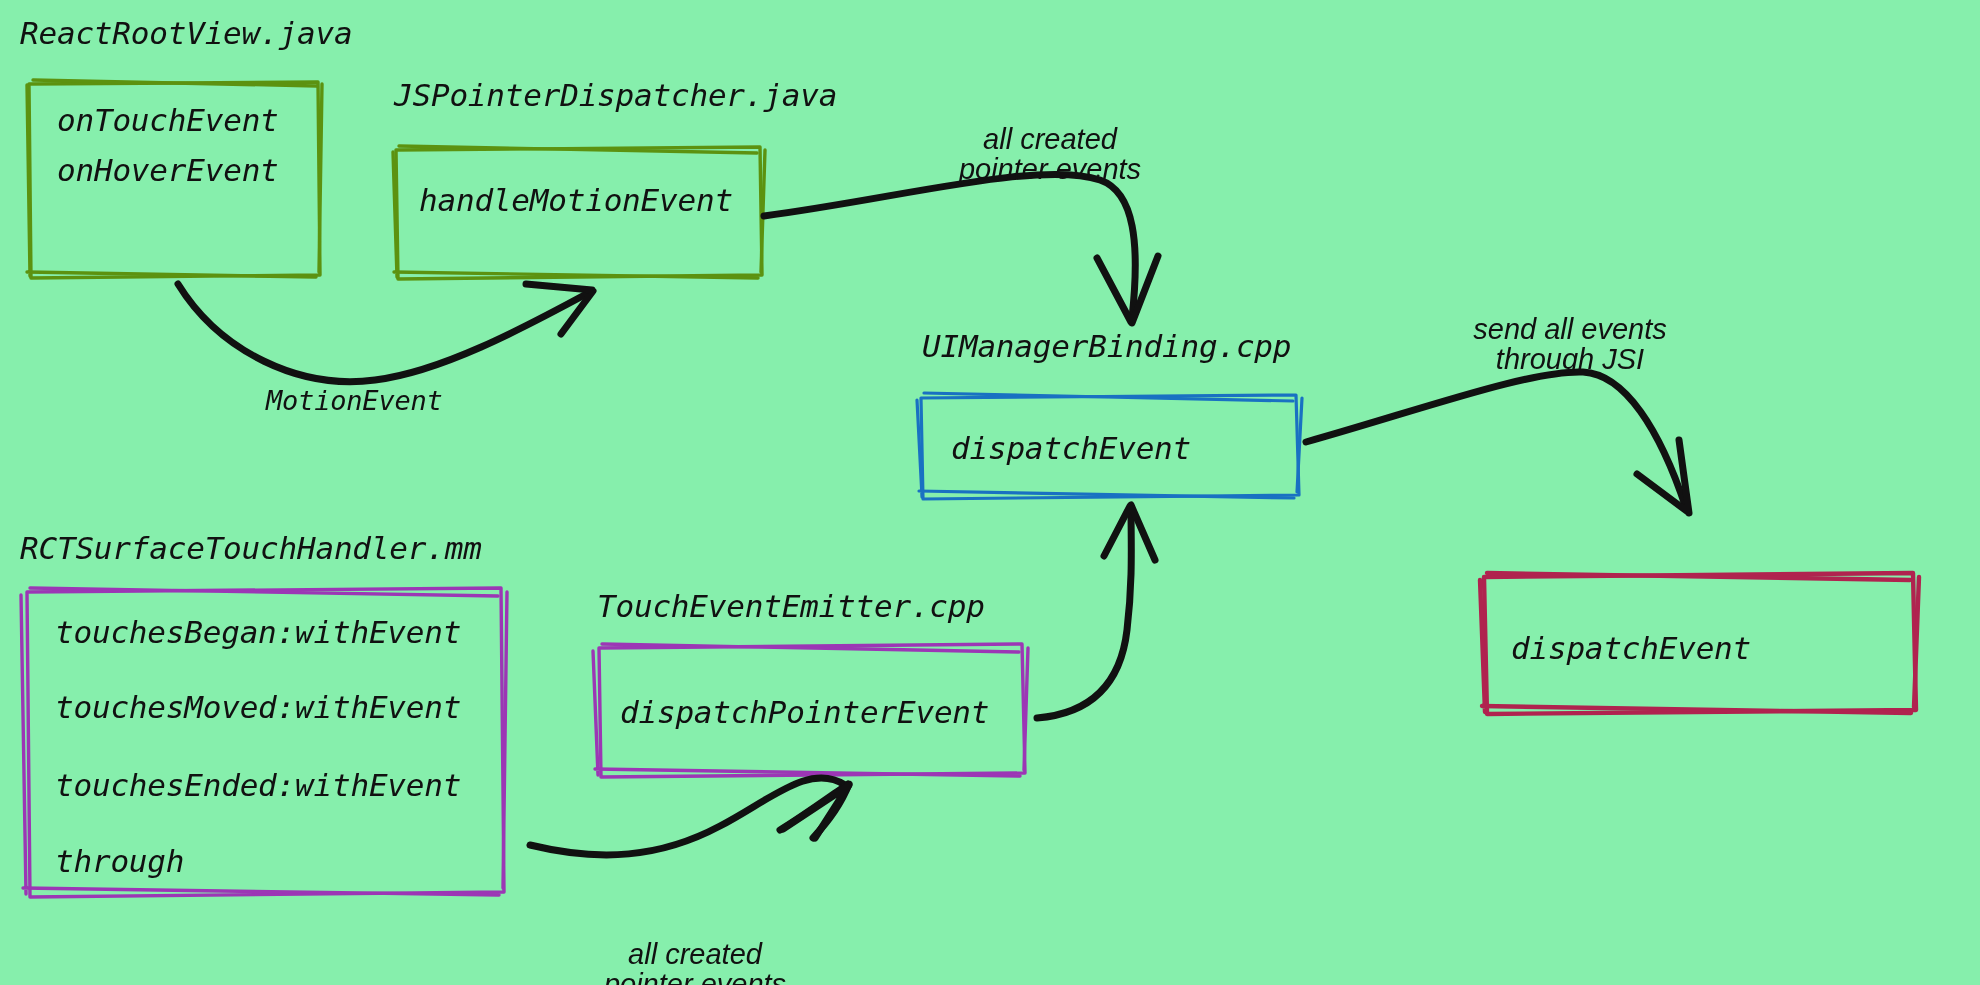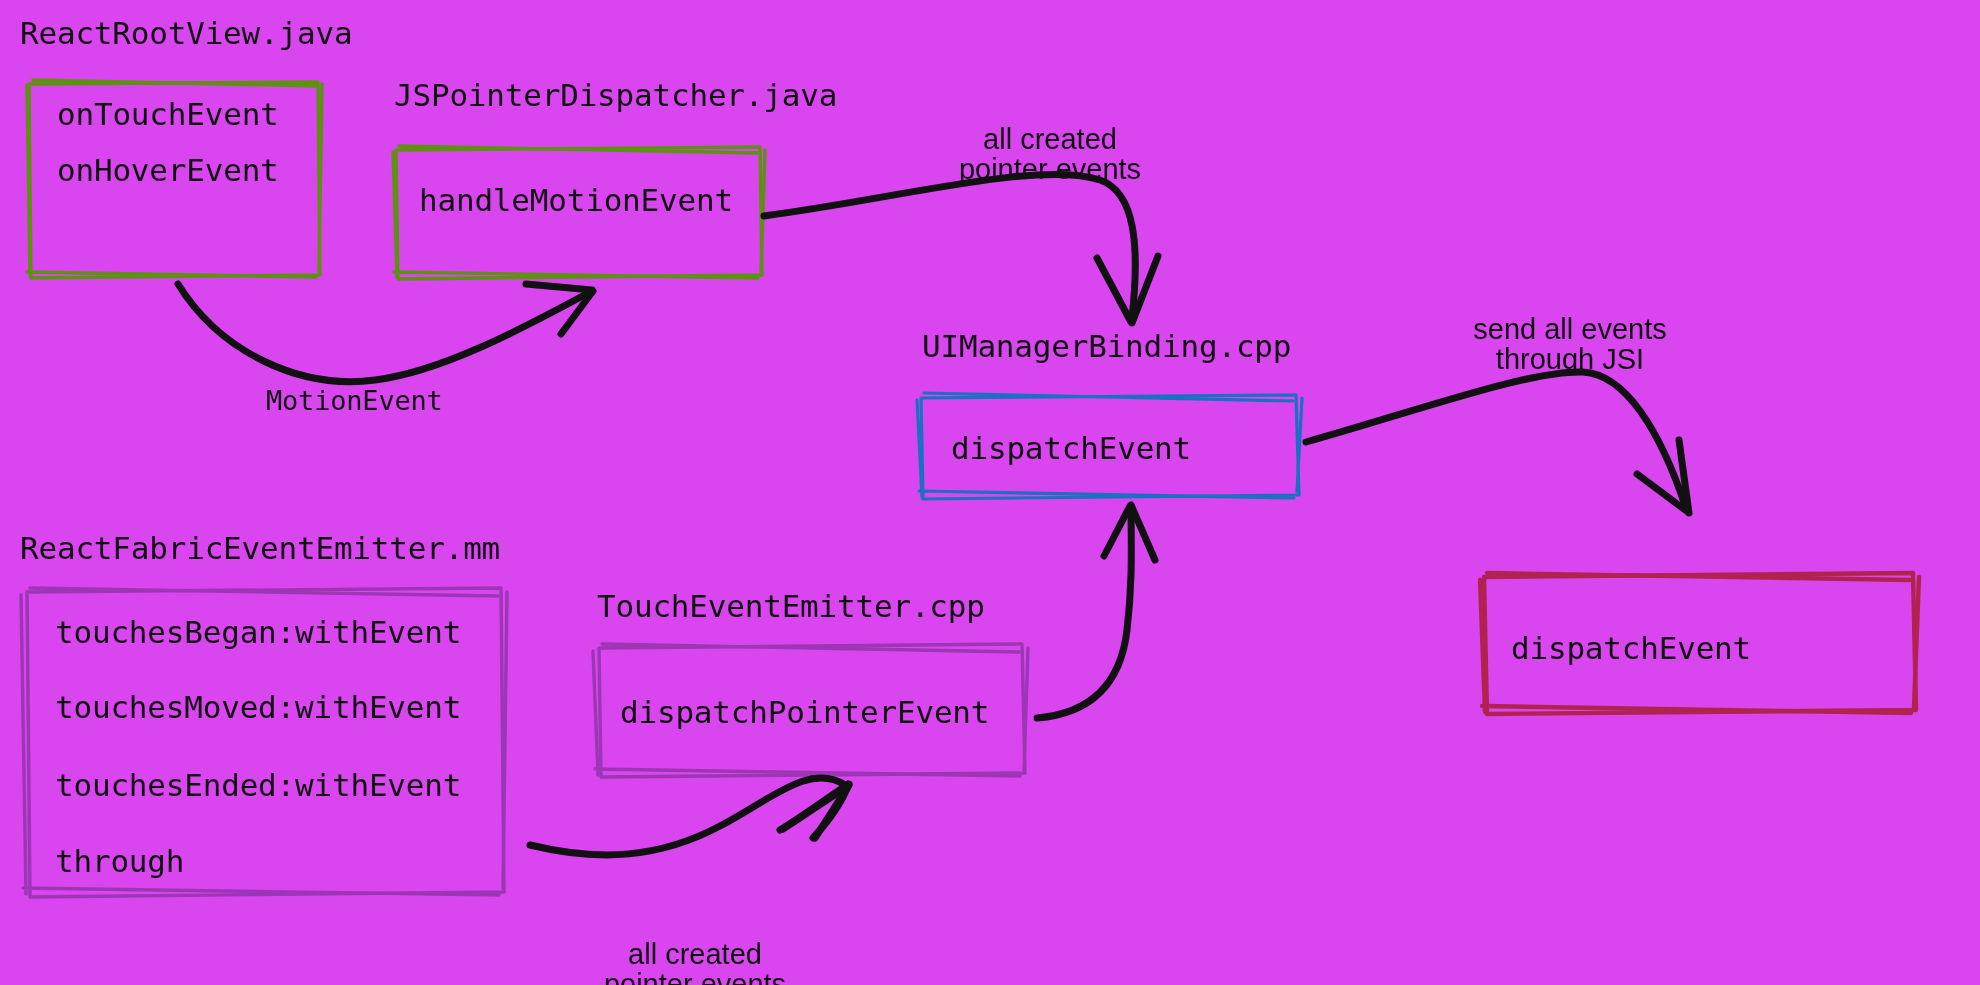--- a/index.html
+++ b/index.html
@@ -5,23 +5,24 @@
 <style>
   html, body {
     margin: 0;
     padding: 0;
     background: #ffffff;
   }
   #canvas {
     position: relative;
     width: 1980px;
     height: 985px;
-    background: #d946ef;
+    background: #86efac;
     overflow: hidden;
     font-family: "DejaVu Sans Mono", "Liberation Mono", monospace;
+    font-style: italic;
   }
   svg.layer {
     position: absolute;
     left: 0;
     top: 0;
     width: 1980px;
     height: 985px;
     pointer-events: none;
   }
   .node-title {
@@ -122,35 +123,35 @@
 
     <g fill="none" stroke="#111111" stroke-width="7" stroke-linecap="round" stroke-linejoin="round">
       <path d="M530,845 C600,862 660,858 720,826 C770,800 810,762 845,785 L845,785"></path>
       <path d="M780,830 C800,818 825,800 848,784 M813,838 C828,822 842,802 849,784"></path>
       <path d="M783,829 L848,786 M815,838 L849,785"></path>
     </g>
   </svg>
 
   <div class="node-title" style="left:20px; top:15px;">ReactRootView.java</div>
   <div class="box-hit" style="left:27px; top:82px; width:293px; height:196px;"></div>
-  <div class="node-item" style="left:57px; top:96px;">onTouchEvent</div>
+  <div class="node-item" style="left:57px; top:102px;">onTouchEvent</div>
   <div class="node-item" style="left:57px; top:152px;">onHoverEvent</div>
 
   <div class="node-title" style="left:394px; top:77px;">JSPointerDispatcher.java</div>
   <div class="box-hit" style="left:396px; top:147px; width:366px; height:132px;"></div>
   <div class="node-item" style="left:419px; top:182px;">handleMotionEvent</div>
 
   <div class="node-title" style="left:922px; top:328px;">UIManagerBinding.cpp</div>
   <div class="box-hit" style="left:921px; top:395px; width:378px; height:104px;"></div>
   <div class="node-item" style="left:951px; top:430px;">dispatchEvent</div>
 
   <div class="box-hit" style="left:1484px; top:573px; width:432px; height:141px;"></div>
   <div class="node-item" style="left:1511px; top:630px;">dispatchEvent</div>
 
-  <div class="node-title" style="left:20px; top:530px;">ReactFabricEventEmitter.mm</div>
+  <div class="node-title" style="left:20px; top:530px;">RCTSurfaceTouchHandler.mm</div>
   <div class="box-hit" style="left:27px; top:588px; width:477px; height:309px;"></div>
   <div class="node-item" style="left:55px; top:614px;">touchesBegan:withEvent</div>
   <div class="node-item" style="left:55px; top:689px;">touchesMoved:withEvent</div>
   <div class="node-item" style="left:55px; top:767px;">touchesEnded:withEvent</div>
   <div class="node-item" style="left:55px; top:843px;">through</div>
 
   <div class="node-title" style="left:597px; top:588px;">TouchEventEmitter.cpp</div>
   <div class="box-hit" style="left:599px; top:644px; width:426px; height:133px;"></div>
   <div class="node-item" style="left:620px; top:694px;">dispatchPointerEvent</div>
 

